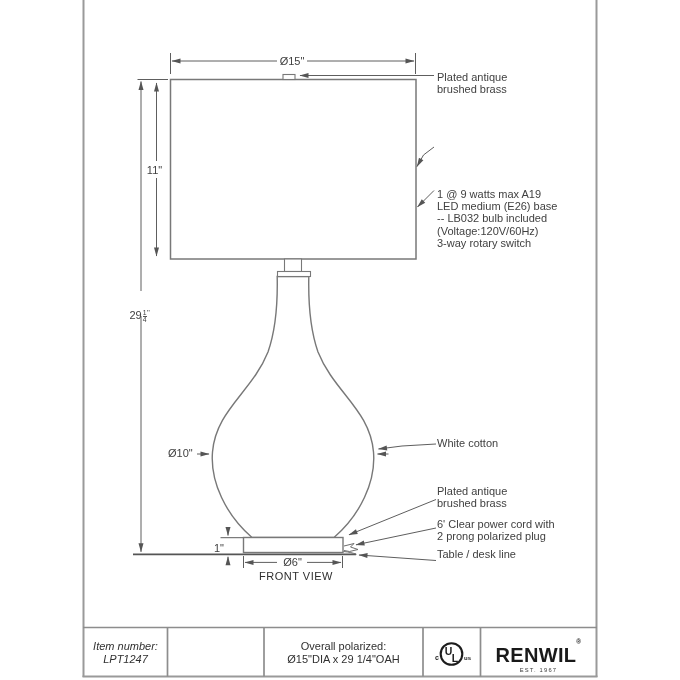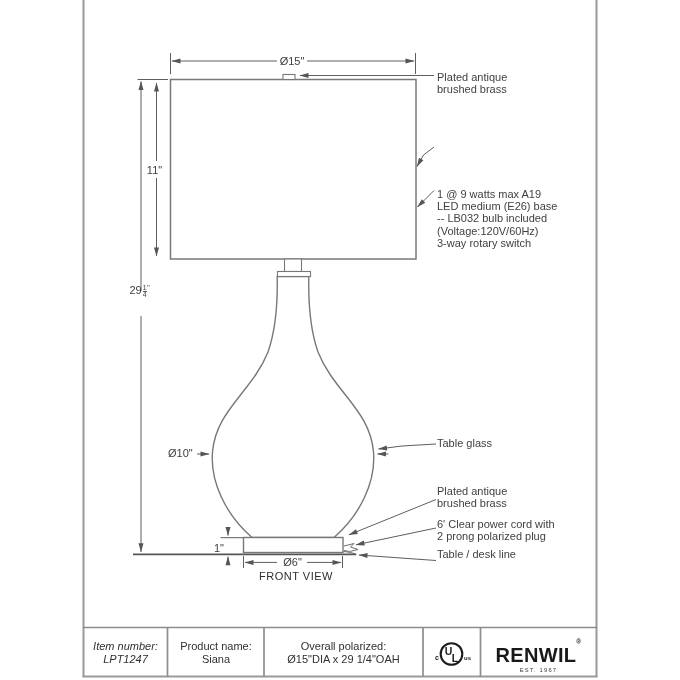--- a/index.html
+++ b/index.html
@@ -101,55 +101,51 @@
       <path d="M434,190.5 L417.5,207" marker-end="url(#ae)"></path>
       <path d="M436,444 L402,446 L378.5,449" marker-end="url(#ae)"></path>
       <path d="M436,499.5 L349,534.8" marker-end="url(#ae)"></path>
       <path d="M436,528 L356,544.8" marker-end="url(#ae)"></path>
       <path d="M436,560.5 L359,555" marker-end="url(#ae)"></path>
     </g>
   </svg>
 
   <div class="t dimlab ctr" style="left:292px;top:54.5px;">Ø15"</div>
   <div class="t dimlab ctr" style="left:154.5px;top:163.5px;">11"</div>
-  <div class="oah" style="position:absolute;left:129.5px;top:284px;">
+  <div class="oah" style="position:absolute;left:129.5px;top:309px;">
     <span class="whole">29</span>
     <span class="frac">
       <span class="num">1</span>
       <span class="den">4</span>
     </span>
     <span class="unit">"</span>
   </div>
   <div class="t dimlab" style="left:168px;top:447px;">Ø10"</div>
   <div class="t dimlab" style="left:214px;top:541.5px;">1"</div>
   <div class="t dimlab ctr" style="left:292.5px;top:556px;">Ø6"</div>
 
   <div class="t frontview ctr" style="left:296px;top:570px;">FRONT VIEW</div>
 
   <div class="t callout" style="top:70.5px;">Plated antique
 brushed brass</div>
   <div class="t callout" style="top:187.5px;">1 @ 9 watts max A19
 LED medium (E26) base
 -- LB032 bulb included
 (Voltage:120V/60Hz)
 3-way rotary switch</div>
-  <div class="t callout" style="top:436.5px;">Table glass</div>
+  <div class="t callout" style="top:436.5px;">White cotton</div>
   <div class="t callout" style="top:484.5px;">Plated antique
 brushed brass</div>
   <div class="t callout" style="top:517.5px;">6' Clear power cord with
 2 prong polarized plug</div>
   <div class="t callout" style="top:548px;">Table / desk line</div>
 
   <div class="fcell" style="left:84px;width:83px;font-style:italic;">
     <span>Item number:</span>
     <span>LPT1247</span>
-  </div>
-  <div class="fcell" style="left:168px;width:96px;">
-    <span>Product name:</span>
-    <span>Siana</span>
   </div>
   <div class="fcell" style="left:264px;width:159px;">
     <span>Overall polarized:</span>
     <span>Ø15"DIA x 29 1/4"OAH</span>
   </div>
 
   <svg class="ullogo" width="45" height="34" viewBox="0 0 45 34">
     <circle cx="22.5" cy="18" r="10.8" fill="none" stroke="#1c1c1c" stroke-width="2.1"></circle>
     <text x="8" y="24" font-family="Liberation Sans, sans-serif" font-size="7" font-weight="bold" fill="#1c1c1c" text-anchor="middle">c</text>
     <text x="19.5" y="19" font-family="Liberation Sans, sans-serif" font-size="10.5" font-weight="bold" fill="#1c1c1c" text-anchor="middle">U</text>

